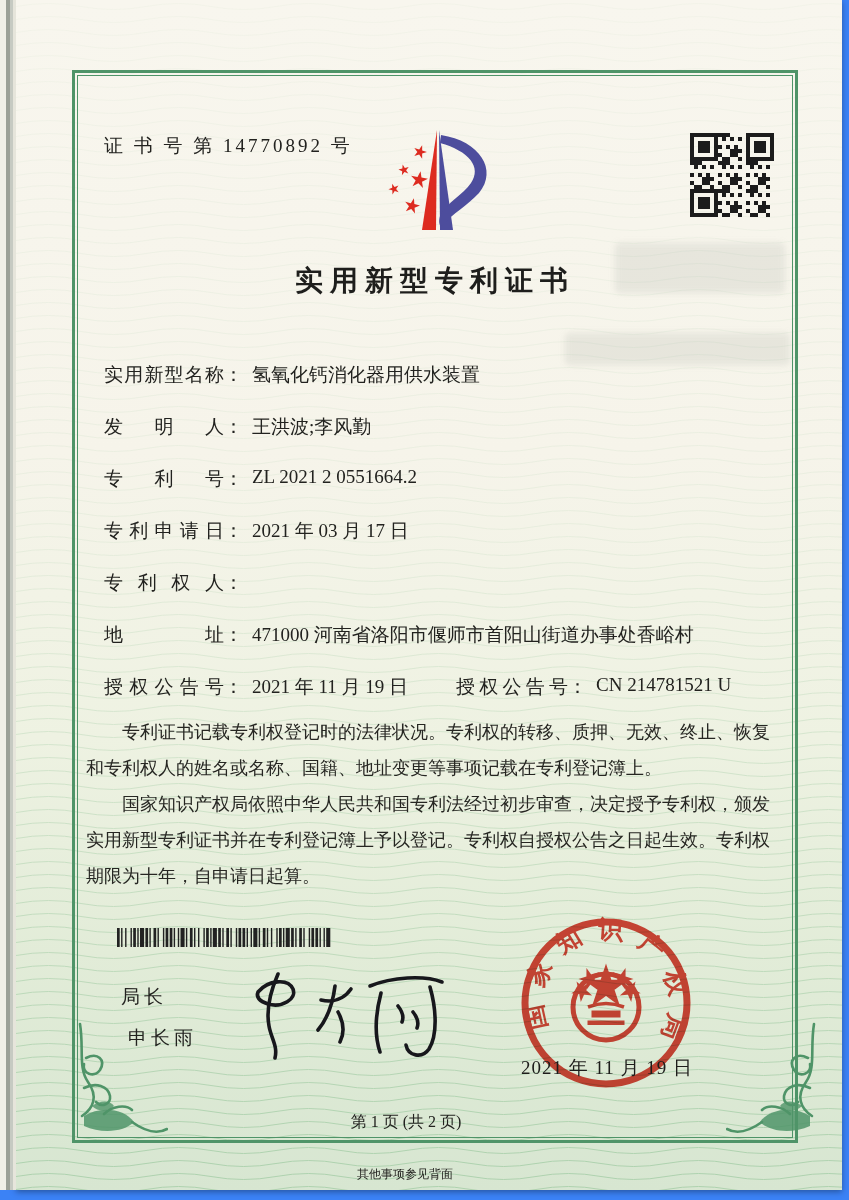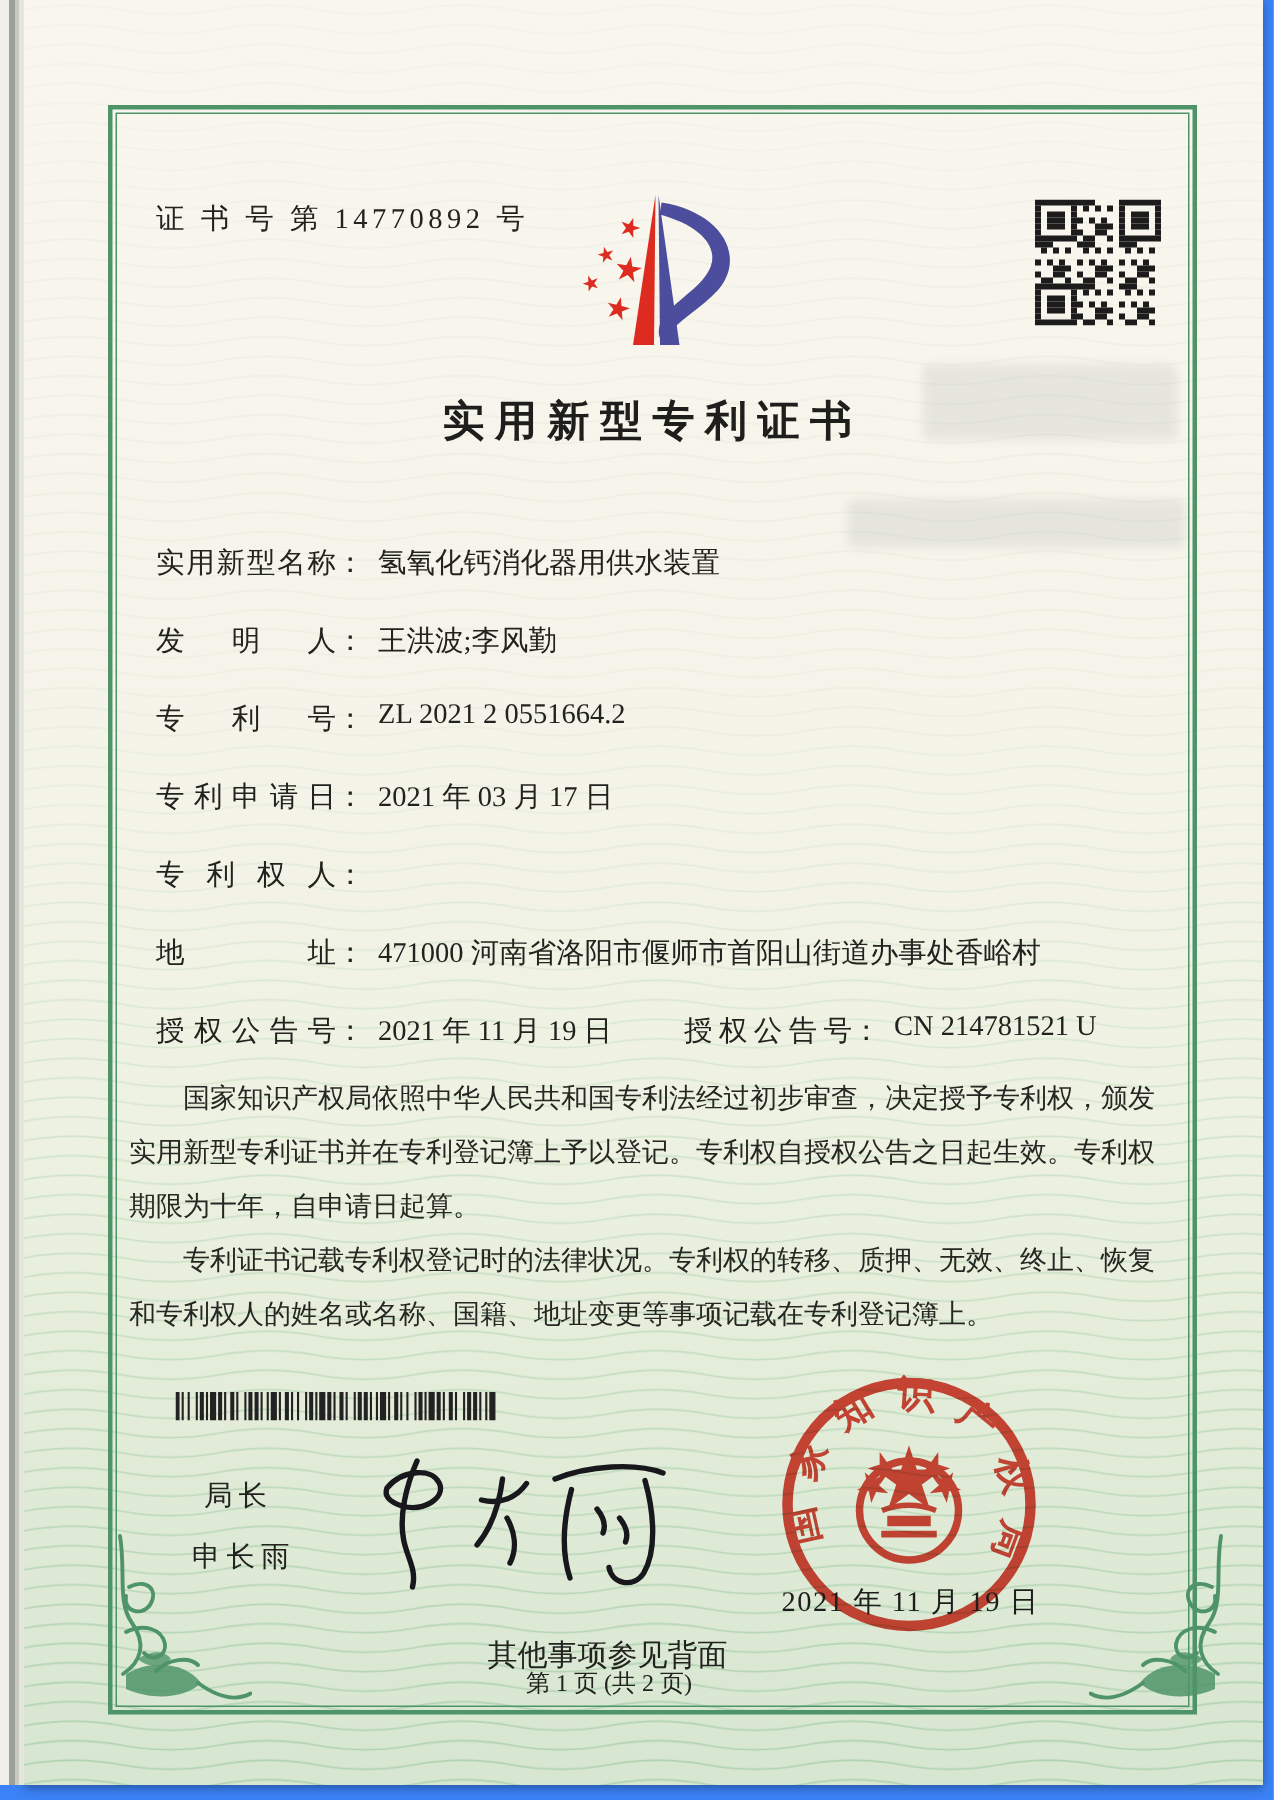--- a/index.html
+++ b/index.html
@@ -38,27 +38,27 @@
   .fields{left:104px; top:362px; width:694px; font-size:19px;}
   .frow{position:relative; height:52px; display:flex; align-items:flex-start;}
   .lbl{display:inline-block; width:120px; text-align-last:justify; text-justify:inter-character;}
   .colon{display:inline-block;}
   .val{margin-left:9px; white-space:nowrap;}
   .pair2{position:absolute; left:352px; top:0; display:flex;}
   .pair2 .lbl{width:112px;}
   .paras{left:86px; top:714px; width:684px; font-size:18px; line-height:36px; text-align:justify; color:#262622;}
   .paras p{margin:0; text-indent:2em;}
   .barcode{left:117px; top:928px; width:216px; height:19px;}
-  .director-title{left:136px; top:984px; font-size:19px; letter-spacing:4px;}
+  .director-title{left:121px; top:984px; font-size:19px; letter-spacing:4px;}
   .director-name{left:128px; top:1025px; font-size:19px; letter-spacing:4px;}
   .signature{left:238px; top:960px; width:222px; height:108px;}
   .seal{left:518px; top:915px; width:176px; height:176px; mix-blend-mode:multiply; opacity:.93;}
   .seal-date{left:521px; top:1055px; font-size:19px; letter-spacing:1px; color:#1d1d1b;}
   .footer-page{left:72px; top:1112px; width:726px; text-align:center; font-size:16px; transform:translateX(-29px);}
-  .footer-note{left:72px; top:1090px; width:726px; text-align:center; font-size:20px; transform:translateX(-30px);}
+  .footer-note{left:72px; top:1166px; width:726px; text-align:center; font-size:12px; transform:translateX(-30px);}
   .ornament{width:94px; height:118px;}
   .orn-left{left:74px; top:1022px;}
   .orn-right{left:726px; top:1022px; transform:scaleX(-1);}
   .seal-circle{fill:none; stroke:var(--seal-red); stroke-width:7;}
   .seal-text{fill:var(--seal-red); font-family:"Liberation Sans","DejaVu Sans",sans-serif; font-weight:bold; font-size:25px;}
   .emblem{fill:var(--seal-red); stroke:var(--seal-red);}
   .sig-stroke{fill:none; stroke:#17171c; stroke-width:3.6; stroke-linecap:round; stroke-linejoin:round;}
   .orn-stroke{fill:none; stroke:var(--green); stroke-width:2.6; stroke-linecap:round;}
   .logo-red{fill:var(--logo-red);}
   .logo-blue{fill:var(--logo-blue);}
@@ -379,22 +379,22 @@
       <span class="val">2021 年 11 月 19 日</span>
       <span class="pair2">
         <span class="lbl">授权公告号</span>
           <span class="colon">：</span>
         <span class="val">CN 214781521 U</span>
       </span>
     </div>
   </div>
 
   <div class="abs paras">
+    <p>专利证书记载专利权登记时的法律状况。专利权的转移、质押、无效、终止、恢复和专利权人的姓名或名称、国籍、地址变更等事项记载在专利登记簿上。</p>
     <p>国家知识产权局依照中华人民共和国专利法经过初步审查，决定授予专利权，颁发实用新型专利证书并在专利登记簿上予以登记。专利权自授权公告之日起生效。专利权期限为十年，自申请日起算。</p>
-    <p>专利证书记载专利权登记时的法律状况。专利权的转移、质押、无效、终止、恢复和专利权人的姓名或名称、国籍、地址变更等事项记载在专利登记簿上。</p>
   </div>
 
   <svg class="abs barcode" viewBox="0 0 216 19" preserveAspectRatio="none" id="bcsvg">
       <rect x="0.0" y="0" width="2.7" height="19" fill="#222"></rect>
       <rect x="4.1" y="0" width="1.4" height="19" fill="#222"></rect>
       <rect x="8.1" y="0" width="1.4" height="19" fill="#222"></rect>
       <rect x="13.5" y="0" width="1.4" height="19" fill="#222"></rect>
       <rect x="16.2" y="0" width="2.7" height="19" fill="#222"></rect>
       <rect x="20.3" y="0" width="1.4" height="19" fill="#222"></rect>
       <rect x="23.0" y="0" width="4.1" height="19" fill="#222"></rect>

